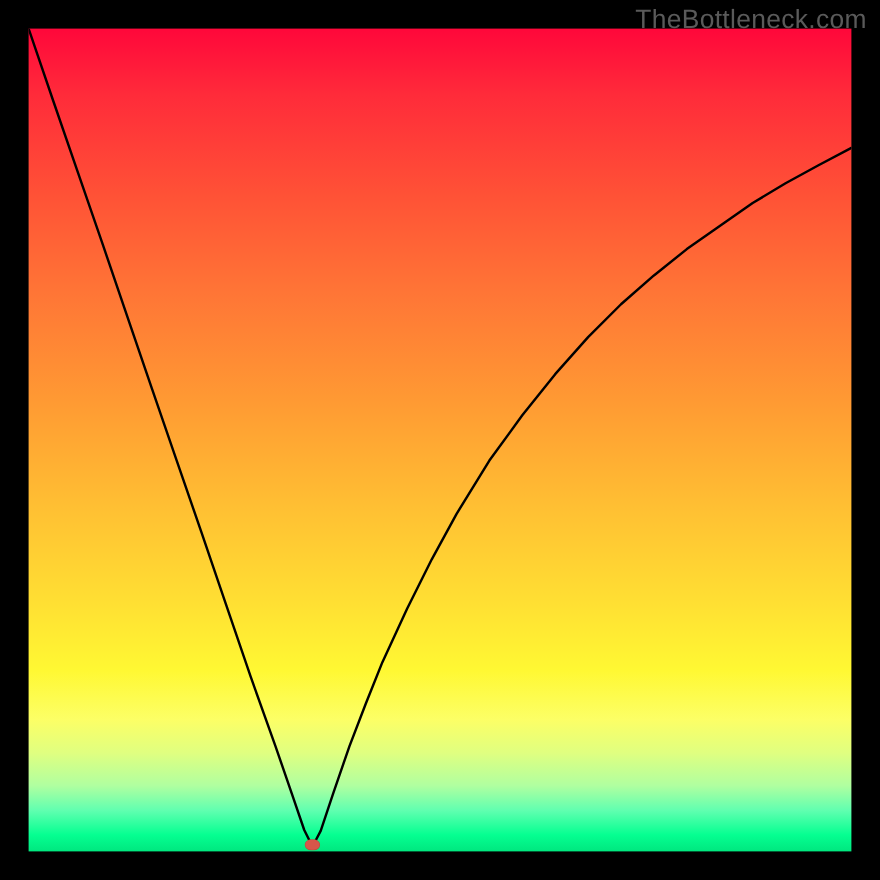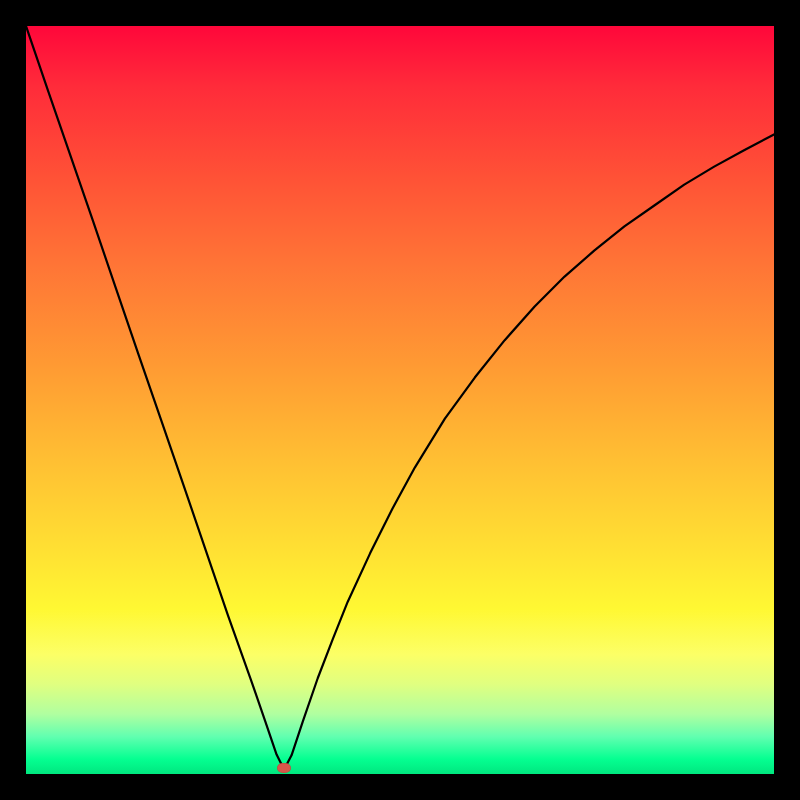--- a/index.html
+++ b/index.html
@@ -72,13 +72,14 @@
 </head>
 <body>
 
 <div class="frame">
   <div class="plot">
     <svg class="curve" viewBox="0 0 748 748" preserveAspectRatio="none">
       <path id="curve-path" fill="none" stroke="#000" stroke-width="2.2" stroke-linejoin="round" stroke-linecap="round" d="M0.00 0.00 L22.44 65.82 L44.88 130.90 L67.32 195.98 L89.76 261.80 L112.20 327.62 L134.64 392.70 L157.08 457.78 L179.52 523.60 L201.96 589.42 L224.40 652.26 L239.36 695.64 L250.58 728.55 L258.06 743.51 L265.54 729.30 L276.76 695.64 L291.72 652.26 L306.68 613.36 L321.64 575.96 L344.08 527.34 L366.52 482.46 L388.96 441.32 L418.88 392.70 L448.80 351.56 L478.72 314.16 L508.64 280.50 L538.56 250.58 L568.48 224.40 L598.40 200.46 L628.32 179.52 L658.24 158.58 L688.16 140.62 L718.08 124.17 L748.00 108.46"></path>
     </svg>
     <div class="marker" id="marker" style="left: 258.06px; top: 742.016px;"></div>
   </div>
+  <div class="watermark">TheBottleneck.com</div>
 </div>
 
 </body></html>

